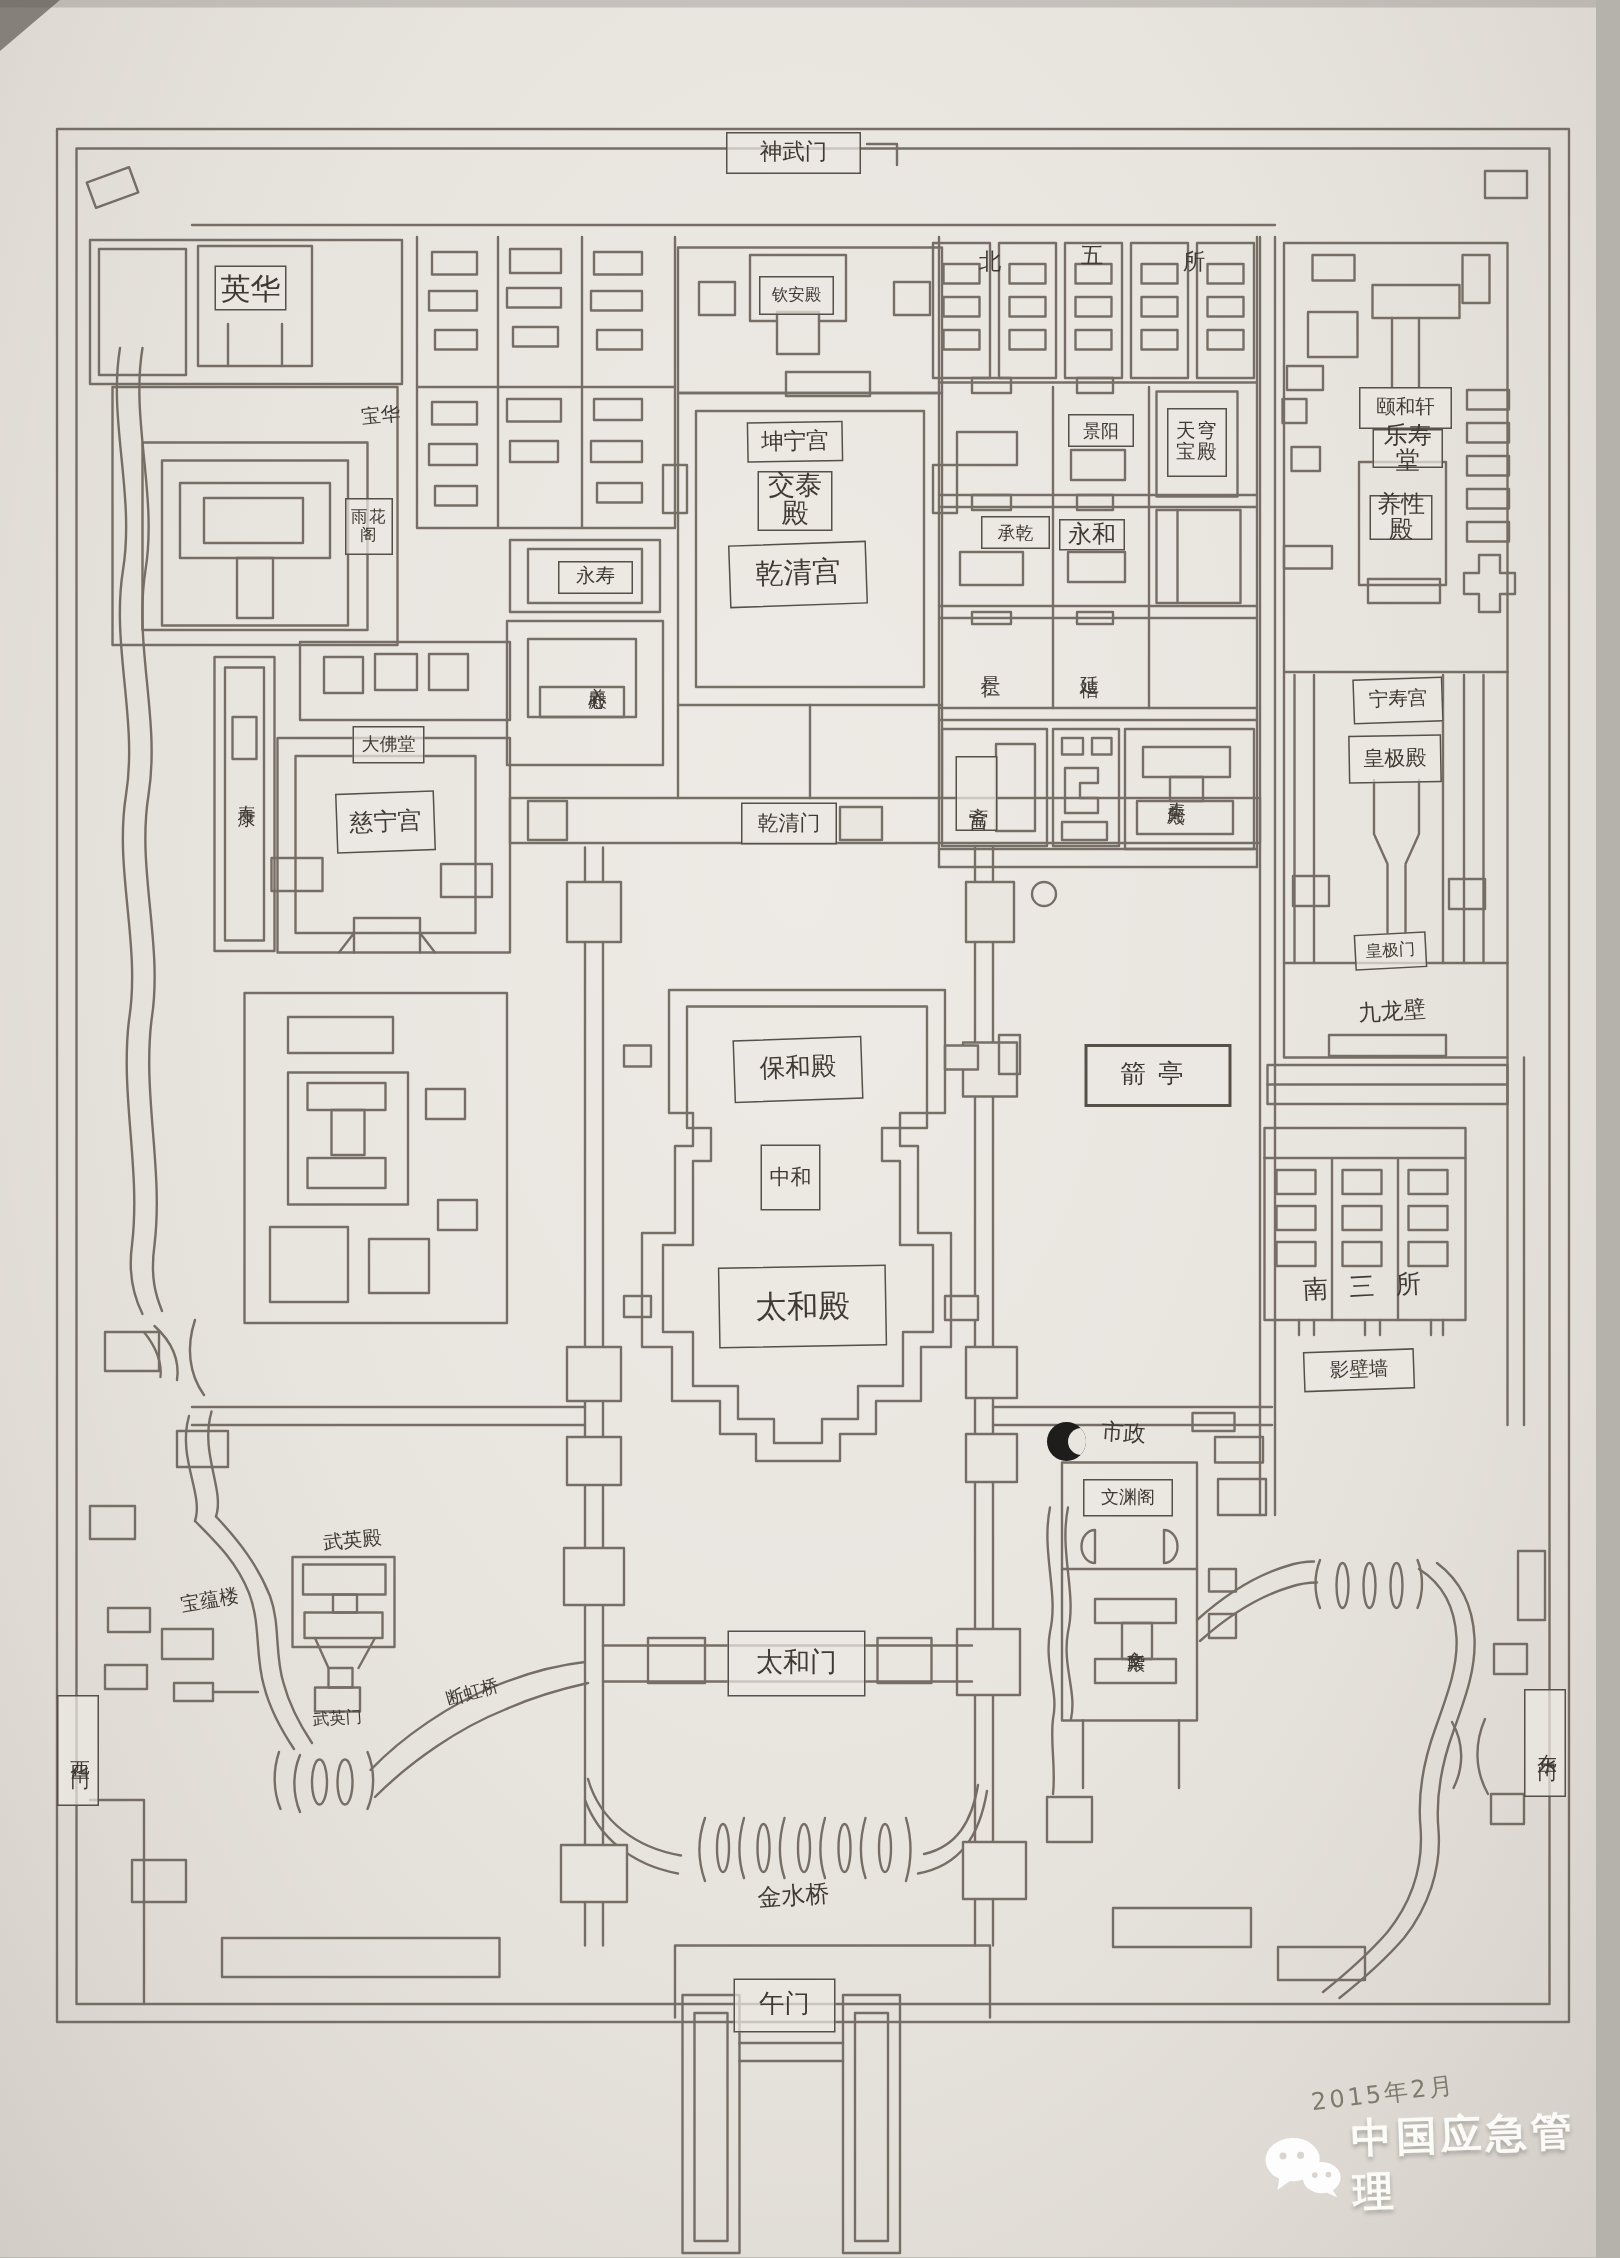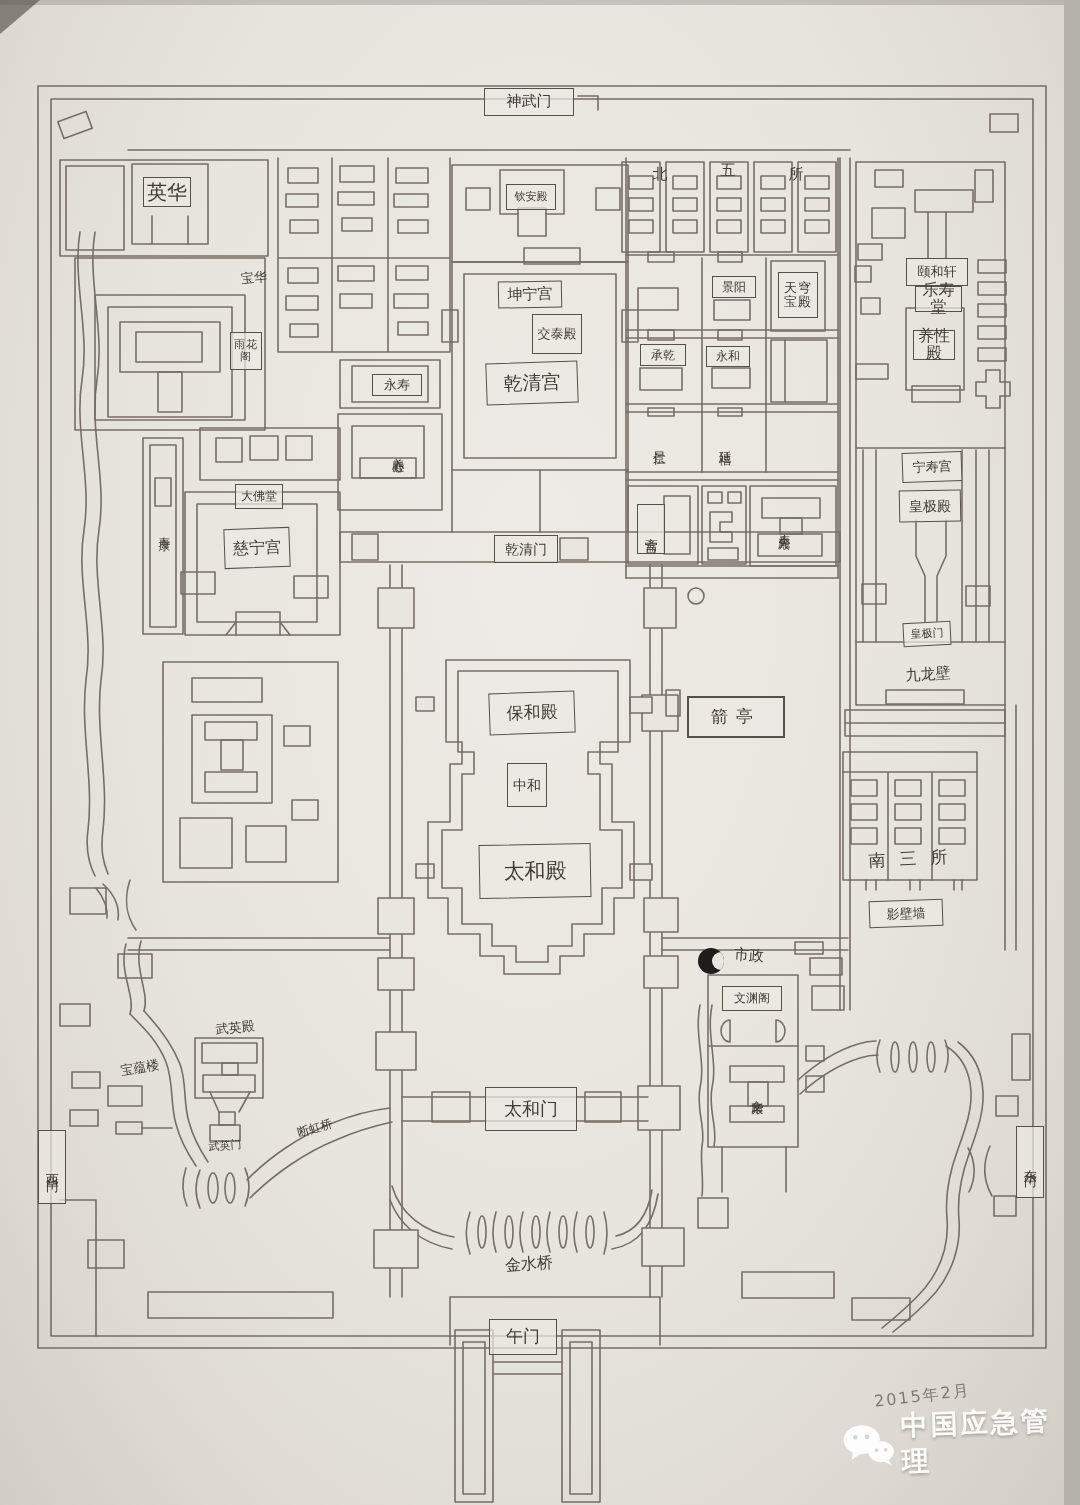--- a/index.html
+++ b/index.html
@@ -11,21 +11,21 @@
   .corner-shadow{position:absolute;left:0;top:0;width:0;height:0;
     border-top:34px solid rgba(60,55,50,.55);border-right:40px solid transparent;}
   .edge-top{position:absolute;left:0;top:0;width:100%;height:5px;background:rgba(90,85,80,.25);}
   .art{position:absolute;left:0;top:0;}
   .lbl{
     position:absolute;display:flex;align-items:center;justify-content:center;
     text-align:center;color:#3f3a33;line-height:1.05;
     font-family:"DejaVu Sans",sans-serif;
   }
   .boxed{border:1.6px solid #555048;background:rgba(235,232,226,.72);}
-  .thick{border-width:2.5px;}
+  .thick{border-width:2.5px;margin-left:36px;}
   .vert{writing-mode:vertical-rl;text-orientation:upright;letter-spacing:2px;}
   .moon{position:absolute;border-radius:50%;background:#1e1d1b;overflow:hidden;}
   .moon i{position:absolute;left:55%;top:14%;width:70%;height:70%;border-radius:50%;background:#e9e6e0;}
   .wm{position:absolute;left:842px;top:1406px;display:flex;align-items:center;gap:7px;transform:rotate(-2deg);}
   .wm-text{font-size:27px;font-weight:bold;color:#fdfdfb;opacity:.95;letter-spacing:3px;
     text-shadow:0 2px 3px rgba(125,119,110,.6),0 0 1px rgba(255,255,255,.85);}
   .date-note{position:absolute;left:874px;top:1386px;font-size:16px;color:#80796e;
     letter-spacing:2px;transform:rotate(-7deg);}
 </style>
 </head>
@@ -337,37 +337,37 @@
       <rect x="88" y="1240" width="36" height="28"></rect>
       <rect x="148" y="1292" width="185" height="26"></rect>
       <rect x="742" y="1272" width="92" height="26"></rect>
       <rect x="852" y="1298" width="58" height="22"></rect>
     </g>
   </svg>
 
   <div class="lbl boxed" style="left:484px;top:88px;width:88px;height:26px;font-size:15px">神武门</div>
   <div class="lbl boxed" style="left:506px;top:184px;width:48px;height:24px;font-size:11px">钦安殿</div>
   <div class="lbl boxed" style="left:498px;top:281px;width:62px;height:25px;font-size:15px;transform:rotate(-1deg)">坤宁宫</div>
-  <div class="lbl boxed" style="left:532px;top:314px;width:48px;height:38px;font-size:13px">交泰殿</div>
+  <div class="lbl boxed" style="left:505px;top:314px;width:48px;height:38px;font-size:18px">交泰殿</div>
   <div class="lbl boxed" style="left:486px;top:362px;width:90px;height:40px;font-size:19px;transform:rotate(-2deg)">乾清宫</div>
   <div class="lbl boxed" style="left:494px;top:535px;width:62px;height:26px;font-size:14px">乾清门</div>
   <div class="lbl boxed" style="left:489px;top:692px;width:84px;height:40px;font-size:17px;transform:rotate(-2deg)">保和殿</div>
   <div class="lbl boxed" style="left:507px;top:763px;width:38px;height:42px;font-size:14px">中和</div>
   <div class="lbl boxed" style="left:479px;top:844px;width:110px;height:52px;font-size:21px;transform:rotate(-1deg)">太和殿</div>
   <div class="lbl boxed" style="left:485px;top:1087px;width:90px;height:42px;font-size:18px">太和门</div>
   <div class="lbl boxed" style="left:489px;top:1319px;width:66px;height:34px;font-size:17px">午门</div>
   <div class="lbl boxed" style="left:143px;top:177px;width:46px;height:28px;font-size:20px">英华</div>
   <div class="lbl boxed" style="left:230px;top:332px;width:30px;height:36px;font-size:11px;letter-spacing:1px">雨花阁</div>
   <div class="lbl boxed" style="left:235px;top:484px;width:46px;height:23px;font-size:12px">大佛堂</div>
   <div class="lbl boxed" style="left:224px;top:528px;width:64px;height:38px;font-size:16px;transform:rotate(-2deg)">慈宁宫</div>
   <div class="lbl boxed" style="left:372px;top:374px;width:48px;height:20px;font-size:13px">永寿</div>
   <div class="lbl boxed" style="left:712px;top:276px;width:42px;height:20px;font-size:12px">景阳</div>
   <div class="lbl boxed" style="left:778px;top:272px;width:38px;height:44px;font-size:13px;letter-spacing:1px">天穹宝殿</div>
-  <div class="lbl boxed" style="left:640px;top:344px;width:44px;height:20px;font-size:12px">承乾</div>
-  <div class="lbl boxed" style="left:706px;top:346px;width:42px;height:19px;font-size:12px">永和</div>
+  <div class="lbl boxed" style="left:654px;top:344px;width:44px;height:20px;font-size:12px">承乾</div>
+  <div class="lbl boxed" style="left:706px;top:346px;width:42px;height:19px;font-size:16px">永和</div>
   <div class="lbl boxed vert" style="left:637px;top:504px;width:26px;height:48px;font-size:13px">斋宫</div>
   <div class="lbl boxed" style="left:906px;top:258px;width:60px;height:26px;font-size:13px">颐和轩</div>
   <div class="lbl boxed" style="left:915px;top:286px;width:45px;height:24px;font-size:16px">乐寿堂</div>
   <div class="lbl boxed" style="left:913px;top:330px;width:40px;height:28px;font-size:16px">养性殿</div>
   <div class="lbl boxed" style="left:902px;top:452px;width:58px;height:28px;font-size:13px;transform:rotate(-2deg)">宁寿宫</div>
   <div class="lbl boxed" style="left:899px;top:490px;width:60px;height:30px;font-size:14px;transform:rotate(-1deg)">皇极殿</div>
   <div class="lbl boxed" style="left:903px;top:622px;width:46px;height:22px;font-size:11px;transform:rotate(-3deg)">皇极门</div>
   <div class="lbl boxed" style="left:869px;top:900px;width:72px;height:25px;font-size:13px;transform:rotate(-2deg)">影壁墙</div>
   <div class="lbl boxed thick" style="left:687px;top:696px;width:94px;height:38px;font-size:17px;letter-spacing:8px">箭亭</div>
   <div class="lbl boxed" style="left:722px;top:986px;width:58px;height:23px;font-size:12px">文渊阁</div>

